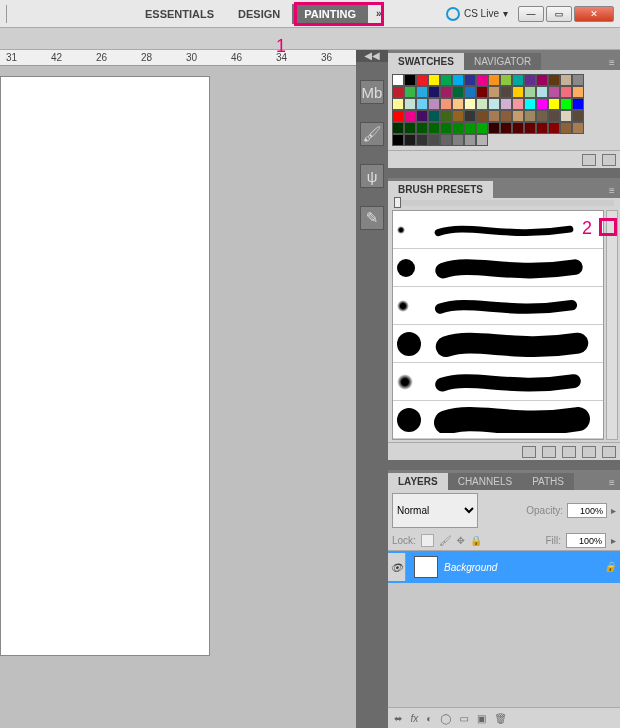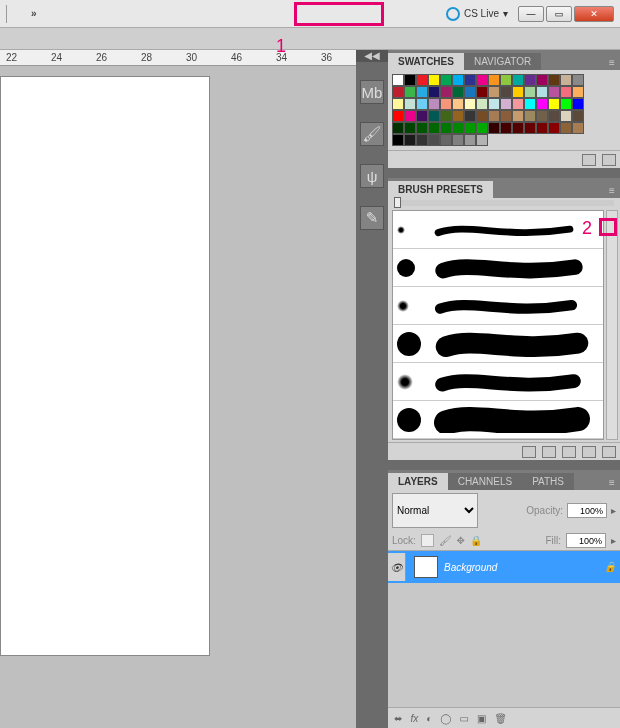--- a/index.html
+++ b/index.html
@@ -69,41 +69,46 @@
 .panel-gap{height:10px;background:#6b6b6b}
 
 .anno{position:absolute;border:3px solid #e5006e;pointer-events:none}
 .anno-num{position:absolute;color:#e5006e;font-size:18px;font-weight:normal;pointer-events:none}
 </style>
 </head>
 <body>
 
 <div class="topbar">
   <div class="ws-sep"></div>
+  <div class="ws-tabs">
+    <div class="ws-tab">ESSENTIALS</div>
+    <div class="ws-tab">DESIGN</div>
+    <div class="ws-tab active">PAINTING</div>
+  </div>
   <div class="ws-more">»</div>
   <div class="cs-live">
     <span class="ring"></span>
     <span>CS Live</span>
     <span>▾</span>
   </div>
   <div class="wincontrols">
     <div class="wc">—</div>
     <div class="wc">▭</div>
     <div class="wc close">✕</div>
   </div>
 </div>
 
 <div class="docstrip"></div>
 
 <div class="main">
 
   <div class="canvasarea">
     <div class="ruler-h" id="ruler">
-        <span style="left: 6px;">22</span>
-        <span style="left: 51px;">24</span>
+        <span style="left: 6px;">31</span>
+        <span style="left: 51px;">42</span>
         <span style="left: 96px;">26</span>
         <span style="left: 141px;">28</span>
         <span style="left: 186px;">30</span>
         <span style="left: 231px;">46</span>
         <span style="left: 276px;">34</span>
         <span style="left: 321px; text-align: right;">36</span>
       </div>
     <div class="canvas"></div>
   </div>
 

